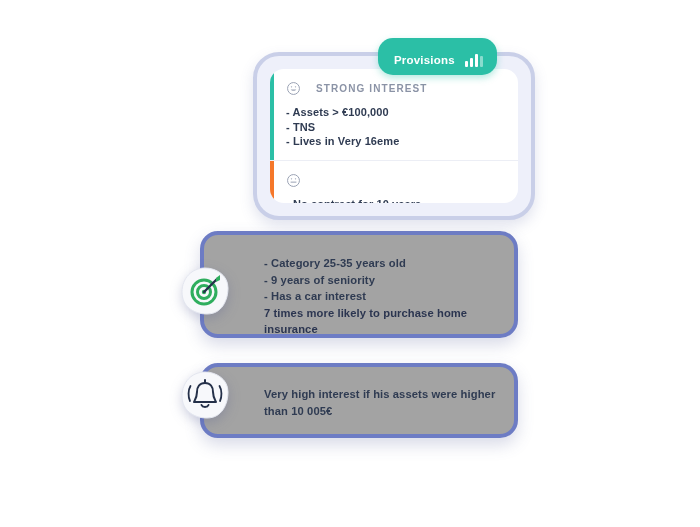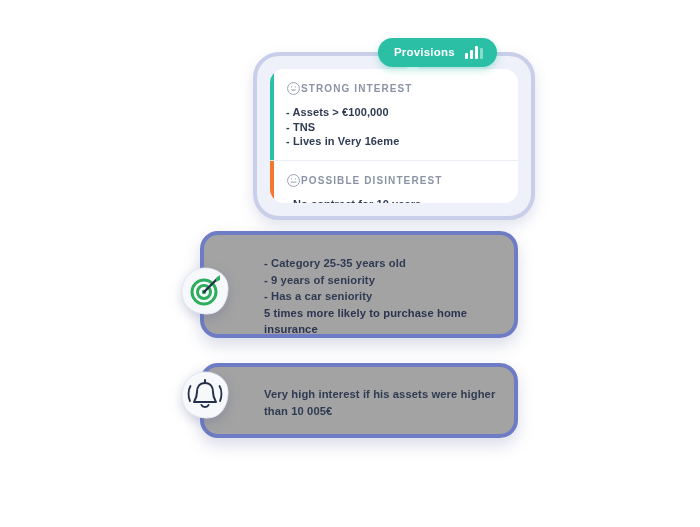--- a/index.html
+++ b/index.html
@@ -41,21 +41,21 @@
     display: flex;
     flex-direction: column;
   }
 
   
   #provisions-badge {
     position: absolute;
     left: 378px;
     top: 38px;
     height: 29px;
-    padding: 0 14px 0 16px;
+    padding: 8px 14px 0 16px;
     border-radius: 15px;
     background: #2bbfa6;
     color: #ffffff;
     display: flex;
     align-items: center;
     gap: 10px;
     font-size: 11.5px;
     font-weight: bold;
     letter-spacing: 0.2px;
     z-index: 6;
@@ -101,21 +101,21 @@
     position: absolute;
     left: 0; top: 0; bottom: 0;
     width: 4px;
   }
   .accent.teal   { background: #2bbfa6; }
   .accent.orange { background: #f5772a; }
 
   .section-head {
     display: flex;
     align-items: center;
-    gap: 0;
+    gap: 15px;
     margin-bottom: 9px;
   }
   .section-title {
     font-size: 10px;
     font-weight: bold;
     letter-spacing: 1.1px;
     color: #8b93a6;
     text-transform: uppercase;
   }
   .face-icon {
@@ -207,37 +207,36 @@
 
     <div class="section">
       <span class="accent orange"></span>
       <div class="section-head">
         <svg class="face-icon" viewBox="0 0 24 24" fill="none" stroke="currentColor" stroke-width="1.6">
           <circle cx="12" cy="12" r="9.5"></circle>
           <line x1="8" y1="14.6" x2="16" y2="14.6" stroke-linecap="round"></line>
           <circle cx="8.8" cy="9.3" r="1.1" fill="currentColor" stroke="none"></circle>
           <circle cx="15.2" cy="9.3" r="1.1" fill="currentColor" stroke="none"></circle>
         </svg>
-        <span class="section-title">POSSIBLE DISINTEREST</span>
       </div>
       <div class="bullets">
         <div>- No contract for 10 years</div>
 
       </div>
     </div>
 
   </div>
 </div>
 
 <div id="profile-card" class="outline-card">
   <div class="card-text">
     <div>- Category 25-35 years old</div>
     <div>- 9 years of seniority</div>
-    <div>- Has a car seniority</div>
-    <div class="emph">5 times more likely to purchase home insurance</div>
+    <div>- Has a car interest</div>
+    <div class="emph">7 times more likely to purchase home insurance</div>
   </div>
 </div>
 
 <div class="blob" id="target-blob">
   <svg viewBox="0 0 50 50">
     <path d="M25 2 C36 2, 48 9, 48 22 C48 34, 42 48, 27 48 C13 48, 2 40, 2 26 C2 12, 12 2, 25 2 Z" fill="#f7f8fb" stroke="#e3e6ef" stroke-width="1"></path>
     <circle cx="24" cy="26" r="12" fill="none" stroke="#2fae5e" stroke-width="3"></circle>
     <circle cx="24" cy="26" r="6.5" fill="none" stroke="#2fae5e" stroke-width="3"></circle>
     <circle cx="24" cy="26" r="2.2" fill="#2fae5e"></circle>
     <line x1="24" y1="26" x2="37" y2="13" stroke="#243049" stroke-width="2.4" stroke-linecap="round"></line>

